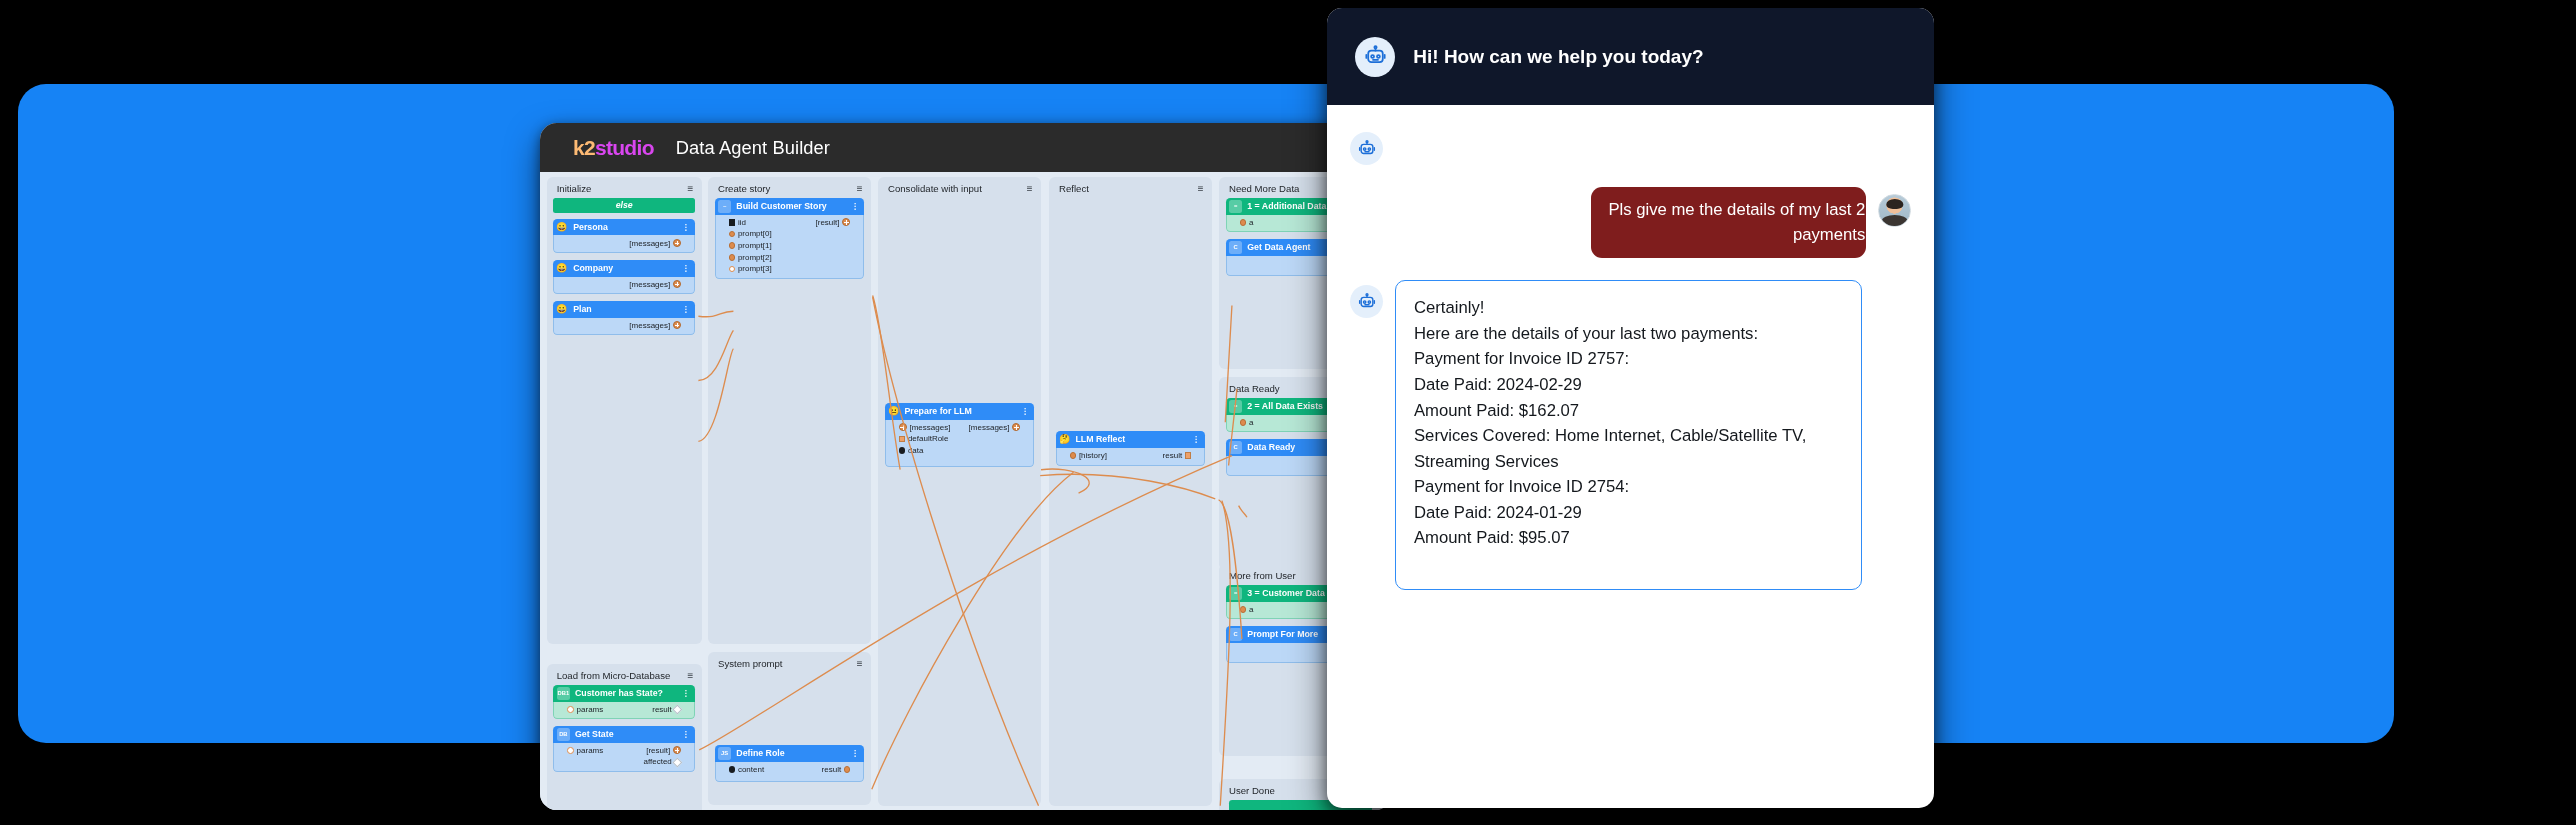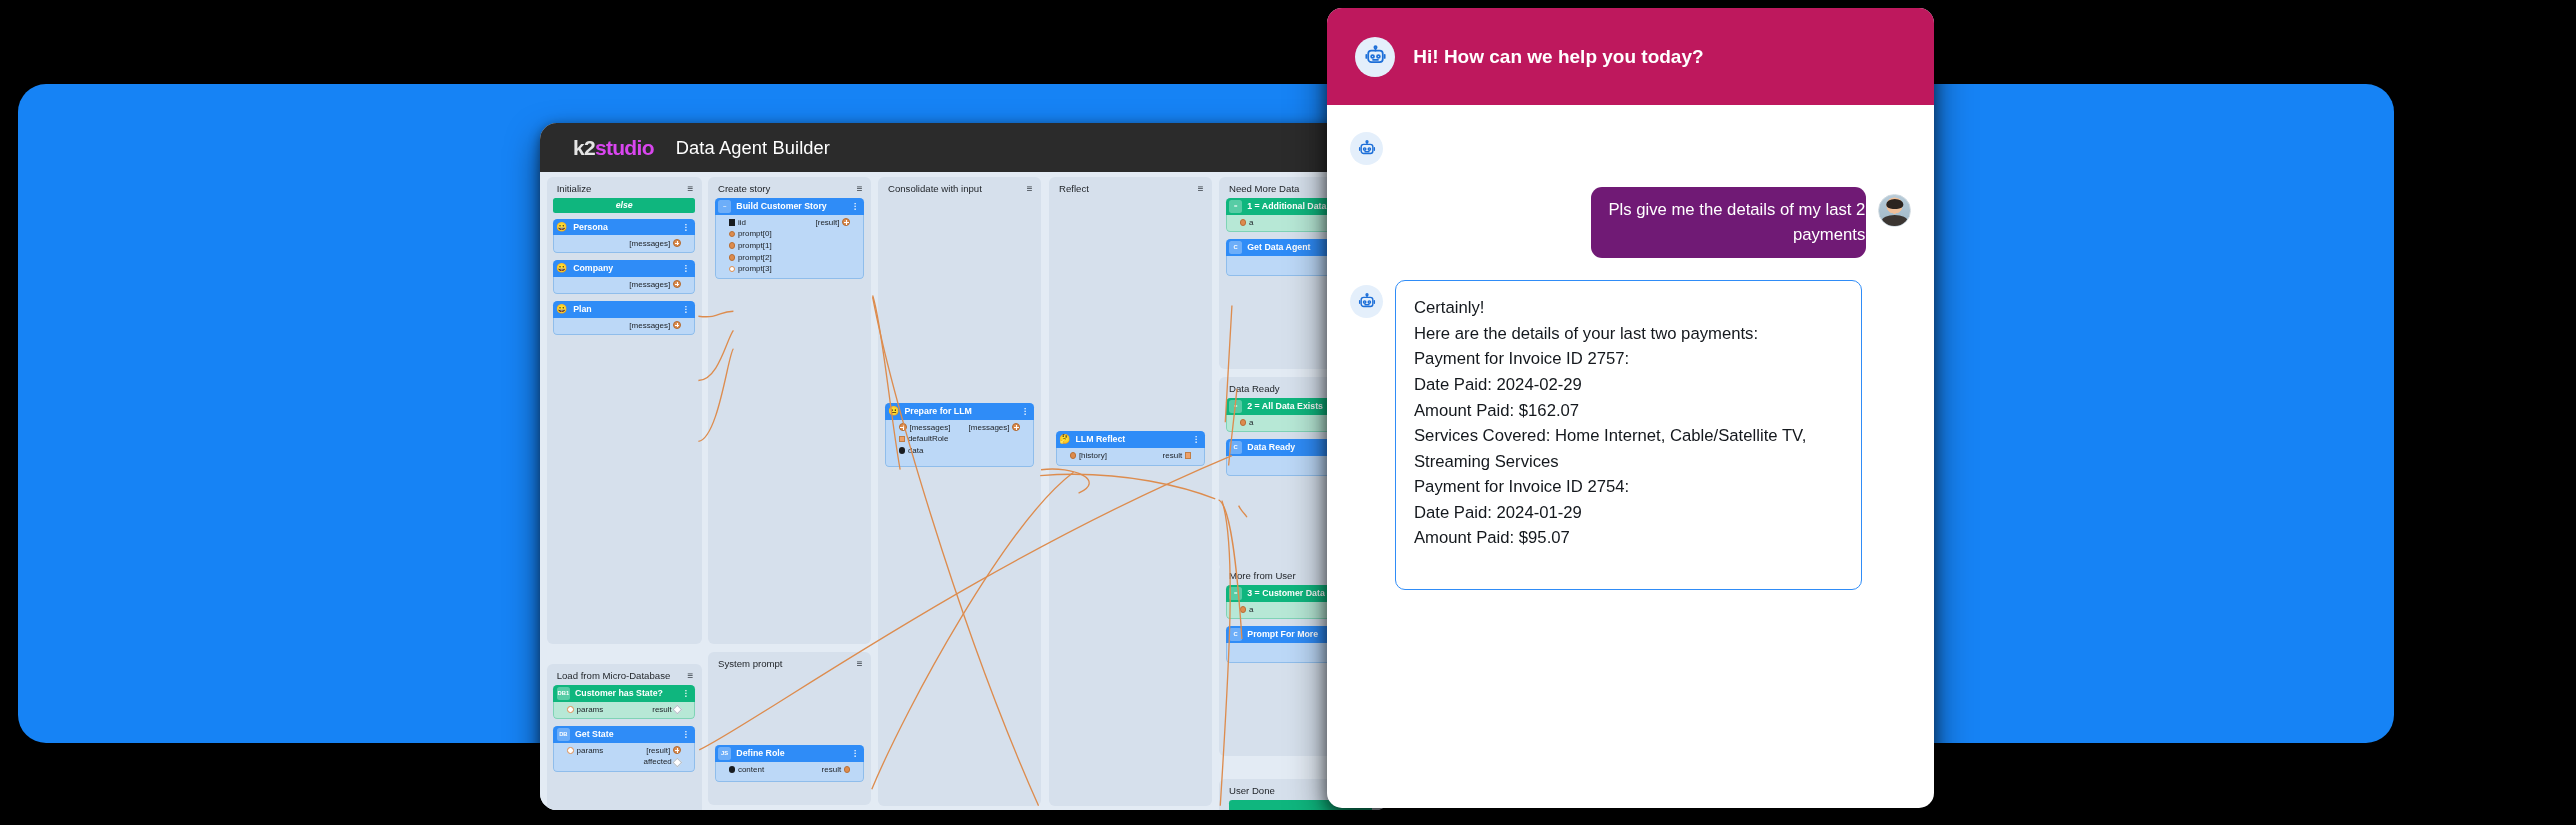--- a/index.html
+++ b/index.html
@@ -32,21 +32,21 @@
   }
   .studio-titlebar {
     height: 49px;
     background: #2b2b2b;
     display: flex;
     align-items: center;
     padding-left: 33px;
     gap: 22px;
   }
   .logo { display: flex; align-items: baseline; font-size: 21px; font-weight: bold; letter-spacing: -0.7px; }
-  .logo .k2 { color: #e5e5e5; }
+  .logo .k2 { color: #fdba74; }
   .logo .studio { color: #d946ef; }
   .studio-title { color: #ffffff; font-size: 18.3px; font-weight: 500; letter-spacing: 0.1px; }
 
   .canvas { position: relative; width: 100%; height: 638px; background: #e3ebf4; }
 
   
   .wires { position: absolute; inset: 0; width: 100%; height: 100%; pointer-events: none; z-index: 5; }
 
   
   .lane {
@@ -126,21 +126,21 @@
     left: 1327px; top: 8.3px;
     width: 607px; height: 800px;
     background: #ffffff;
     border-radius: 15px;
     overflow: hidden;
     z-index: 40;
     box-shadow: 0 13.3px 38px rgba(0,0,0,0.55), 0 5px 15px rgba(0,0,0,0.5);
   }
   .chat-header {
     height: 97px;
-    background: #be185d;
+    background: #0f172a;
     display: flex; align-items: center; gap: 18.3px;
     padding: 0 28px;
   }
   .bot-avatar {
     width: 40px; height: 40px; border-radius: 50%;
     background: #e4effb;
     display: flex; align-items: center; justify-content: center;
     flex: 0 0 auto;
   }
   .chat-header .title { color: #fff; font-size: 19px; font-weight: bold; }
@@ -152,21 +152,21 @@
   .bubble-bot {
     border: 1.3px solid #2f8cf7;
     border-radius: 10px;
     background: #fff;
     padding: 14px 18.3px;
     font-size: 16.7px; line-height: 1.53;
     color: #14181d;
     max-width: 467px;
   }
   .bubble-user {
-    background: #701a75;
+    background: #7f1d1d;
     color: #fff;
     border-radius: 11px;
     padding: 11px 1px;
     font-size: 16.7px; line-height: 1.47;
     text-align: right;
     max-width: 275px;
   }
   .user-avatar {
     width: 33px; height: 33px; border-radius: 50%;
     flex: 0 0 auto; margin-top: 6.7px;

